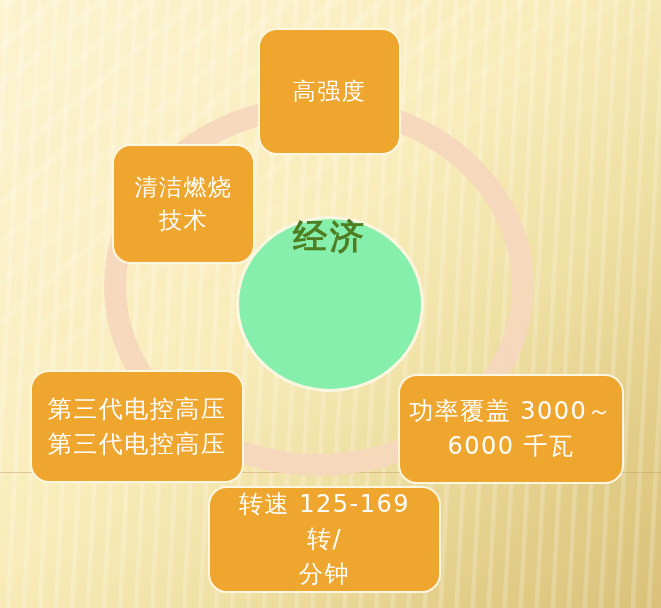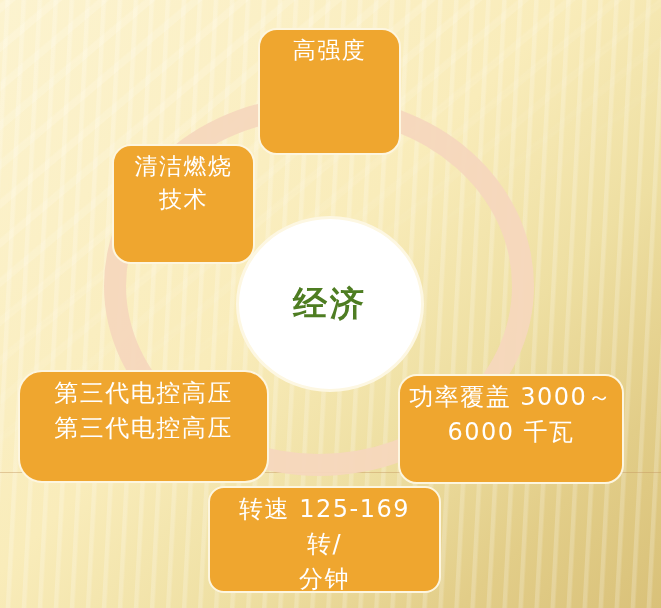--- a/index.html
+++ b/index.html
@@ -85,63 +85,63 @@
   }
 
   
   .hub {
     position: absolute;
     left: 236px;
     top: 216px;
     width: 188px;
     height: 176px;
     border-radius: 50%;
-    background: #ffffff;
+    background: #86efac;
     border: 3px solid #fdf7e2;
     box-sizing: border-box;
     display: flex;
     flex-direction: column;
     align-items: center;
-    justify-content: center;
+    justify-content: flex-start;
     color: #4e7d22;
-    font-family: Liberation Serif, serif;
+    font-family: Liberation Mono, monospace;
     font-weight: bold;
     font-size: 34px;
     line-height: 1.22;
     letter-spacing: 3px;
     text-align: center;
   }
   .hub-line { display: block; }
 
   
   .node {
     position: absolute;
     background: #efa62f;
     border: 2px solid #fdf6e0;
     border-radius: 19px;
     box-sizing: border-box;
     display: flex;
-    align-items: flex-start;
+    align-items: center;
     justify-content: center;
     text-align: center;
     color: #ffffff;
     font-family: "DejaVu Sans", "Liberation Sans", sans-serif;
     font-size: 23px;
     line-height: 1.45;
     letter-spacing: 1.5px;
     padding: 4px 8px;
   }
   .node .txt { display: block; width: 100%; }
 
   .node-top     { left: 258px; top: 28px;  width: 143px; height: 127px; }
   .node-left    { left: 66px;  top: 144px; width: 143px; height: 120px; margin-left: 46px; }
   .node-right   { left: 448px; top: 150px; width: 143px; height: 122px; }
-  .node-botleft { left: 18px;  top: 370px; width: 251px; height: 113px; border-radius: 24px; }
+  .node-botleft { left: 30px;  top: 370px; width: 214px; height: 113px; }
   .node-botright{ left: 398px; top: 374px; width: 226px; height: 110px; }
-  .node-bottom  { left: 208px; top: 486px; width: 233px; height: 107px; border-radius: 16px; }
+  .node-bottom  { left: 208px; top: 486px; width: 233px; height: 107px; }
 
   .node-botleft, .node-botright, .node-bottom { font-size: 24px; }
 </style>
 </head>
 <body>
 
 <div id="slide">
 
   <div class="bg-base"></div>
   <div class="bg-vstripes"></div>

